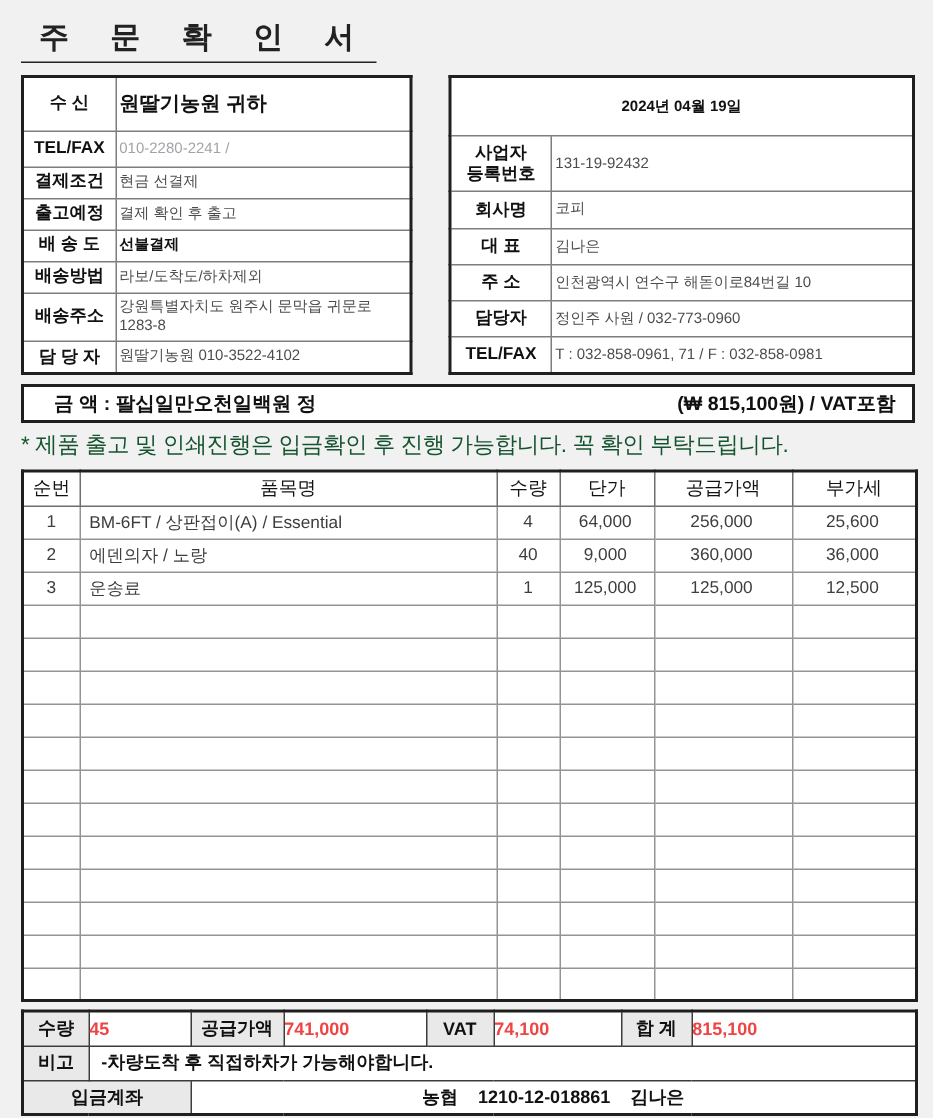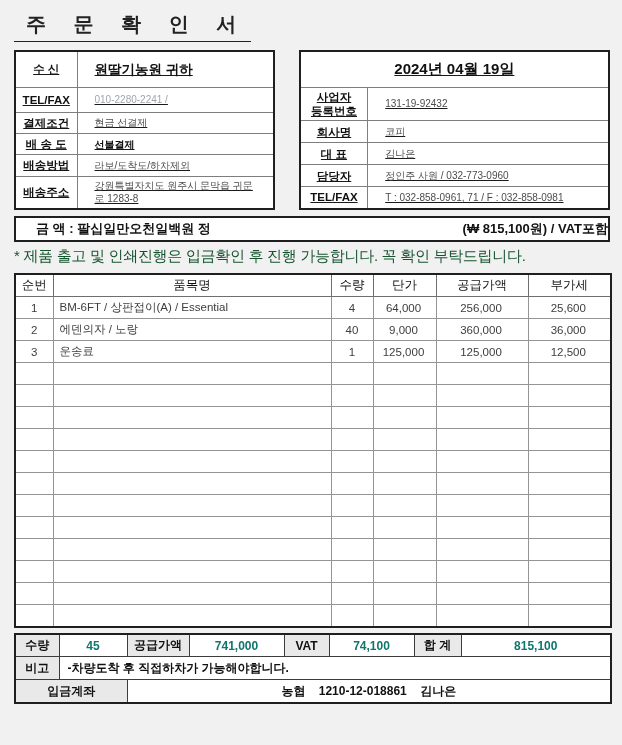--- a/index.html
+++ b/index.html
@@ -15,64 +15,64 @@
   
   .title-wrap { margin:2px 0 8px 0; }
   .doc-title {
     display:inline-block;
     font-size:20px; font-weight:600; letter-spacing:11px;
     border-bottom:1px solid #222; padding:0 4px 3px 12px;
     color:#222;
   }
 
   
-  .info-row { display:flex; gap:24px; margin-bottom:6px;text-decoration:underline; }
+  .info-row { display:flex; gap:24px; margin-bottom:6px; }
   table { border-collapse:collapse; table-layout:fixed; }
   .info-table { border:2px solid #1f1f1f; background:#fff; }
-  .info-table td { border:1px solid #7e7e7e; vertical-align:middle; padding:2px 17px; }
+  .info-table td { border:1px solid #7e7e7e; vertical-align:middle; padding:2px 2px; }
   .info-table .lbl {
     text-align:center; font-weight:bold; font-size:11.5px; color:#111;
     line-height:1.25; white-space:pre-line; padding:2px 1px;
   }
   .info-table .val { font-size:10px; color:#4c4c4c; line-height:1.3; }
   .left-table { width:268px; }
   .left-table col.c-lbl { width:62px; }
   .right-table { width:320px; }
   .right-table col.c-lbl { width:68px; }
   .val-bold-lg { font-weight:bold; font-size:13.5px !important; color:#111 !important; }
   .val-bold { font-weight:bold; color:#111 !important; }
   .val-light { color:#a0a4a8 !important; }
-  .date-cell { text-align:center; font-weight:bold; font-size:15px; color:#111; }
+  .date-cell { text-align:center; font-weight:bold; font-size:10px; color:#111; }
   .h36 { height:36px; } .h29 { height:29px; } .h24 { height:24px; }
   .h22 { height:22px;margin-left:24px; } .h21 { height:21px; } .h32 { height:32px; }
 
   
   .amount-box {
     border:2px solid #1f1f1f; background:#fff;
     display:flex; justify-content:space-between; align-items:center;
-    height:26px; padding:0 0 0 20px; margin-bottom:5px;
+    height:26px; padding:0 11px 0 20px; margin-bottom:5px;
   }
   .amount-box span { font-weight:bold; font-size:13px; color:#111; }
 
   
   .notice { font-weight:normal; font-size:15px; color:#14532d; margin:2px 0 7px 0; letter-spacing:-0.3px; }
 
   
   .items { width:596px; border:2px solid #1f1f1f; background:#fff; margin-bottom:5px; }
   .items th { border:1px solid #6e6e6e; font-size:12.5px; font-weight:normal; color:#111; height:23px; }
   .items td { border:1px solid #949494; font-size:11.5px; color:#3d3d3d; height:22px; padding:1px 4px; }
   .items td.c { text-align:center; }
   .items td.r { text-align:center; padding-right:6px; }
   .items td.name { padding-left:6px; }
 
   
   .summary { width:596px; border:2px solid #1f1f1f; background:#fff; }
   .summary td { border:1px solid #3c3c3c; height:23px; font-size:12px; vertical-align:middle; }
   .summary .lbl { background:#e9e9e9; font-weight:bold; text-align:center; color:#111; }
-  .summary .num { font-weight:bold; text-align:center; color:#0f766e; }
+  .summary .num { font-weight:bold; color:#ef4444; }
   .summary .note { font-weight:bold; color:#111; padding-left:8px; font-size:12px; }
   .summary .account { font-weight:bold; text-align:center; color:#111; white-space:pre; }
 </style>
 </head>
 <body>
 
 <div class="page">
 
   <div class="title-wrap">
     <span class="doc-title">주 문 확 인 서</span>
@@ -92,30 +92,38 @@
       </tr>
       <tr class="h24">
         <td class="lbl">TEL/FAX</td>
         <td class="val val-light">010-2280-2241 /</td>
       </tr>
       <tr class="h21">
         <td class="lbl">결제조건</td>
         <td class="val">현금 선결제</td>
       </tr>
       <tr class="h21">
+        <td class="lbl">출고예정</td>
+        <td class="val">결제 확인 후 출고</td>
+      </tr>
+      <tr class="h21">
         <td class="lbl">배 송 도</td>
         <td class="val val-bold">선불결제</td>
       </tr>
       <tr class="h21">
         <td class="lbl">배송방법</td>
         <td class="val">라보/도착도/하차제외</td>
       </tr>
       <tr class="h32">
         <td class="lbl">배송주소</td>
         <td class="val">강원특별자치도 원주시 문막읍 귀문로 1283-8</td>
+      </tr>
+      <tr class="h22">
+        <td class="lbl">담 당 자</td>
+        <td class="val">원딸기농원 010-3522-4102</td>
       </tr>
     </tbody>
       </table>
 
     <table class="info-table right-table">
       <colgroup>
           <col class="c-lbl">
           <col>
         </colgroup>
       <tbody>
@@ -127,20 +135,24 @@
 등록번호</td>
         <td class="val">131-19-92432</td>
       </tr>
       <tr class="h22">
         <td class="lbl">회사명</td>
         <td class="val">코피</td>
       </tr>
       <tr class="h22">
         <td class="lbl">대  표</td>
         <td class="val">김나은</td>
+      </tr>
+      <tr class="h22">
+        <td class="lbl">주  소</td>
+        <td class="val">인천광역시 연수구 해돋이로84번길 10</td>
       </tr>
       <tr class="h22">
         <td class="lbl">담당자</td>
         <td class="val">정인주 사원 / 032-773-0960</td>
       </tr>
       <tr class="h22">
         <td class="lbl">TEL/FAX</td>
         <td class="val">T : 032-858-0961, 71 / F : 032-858-0981</td>
       </tr>
     </tbody>

